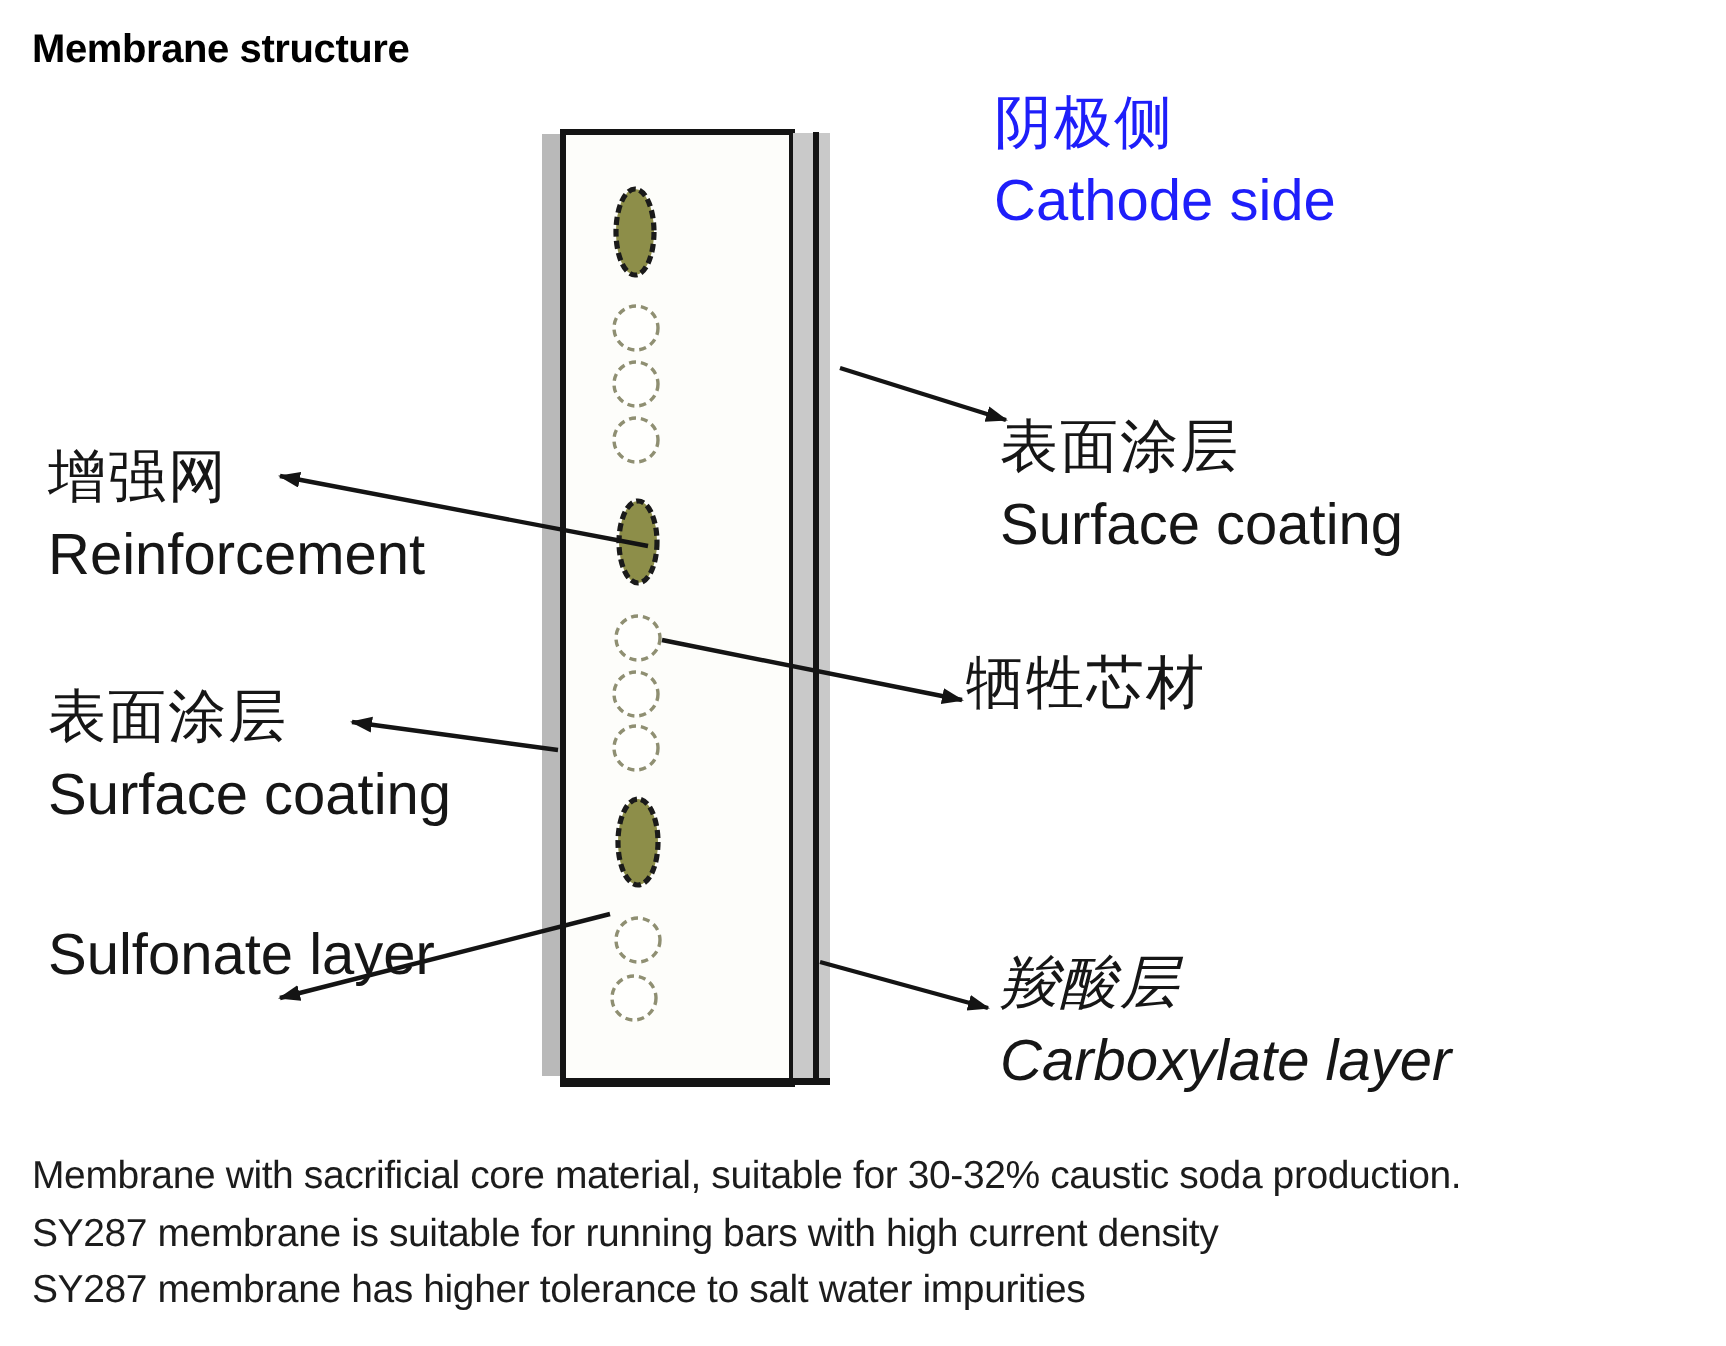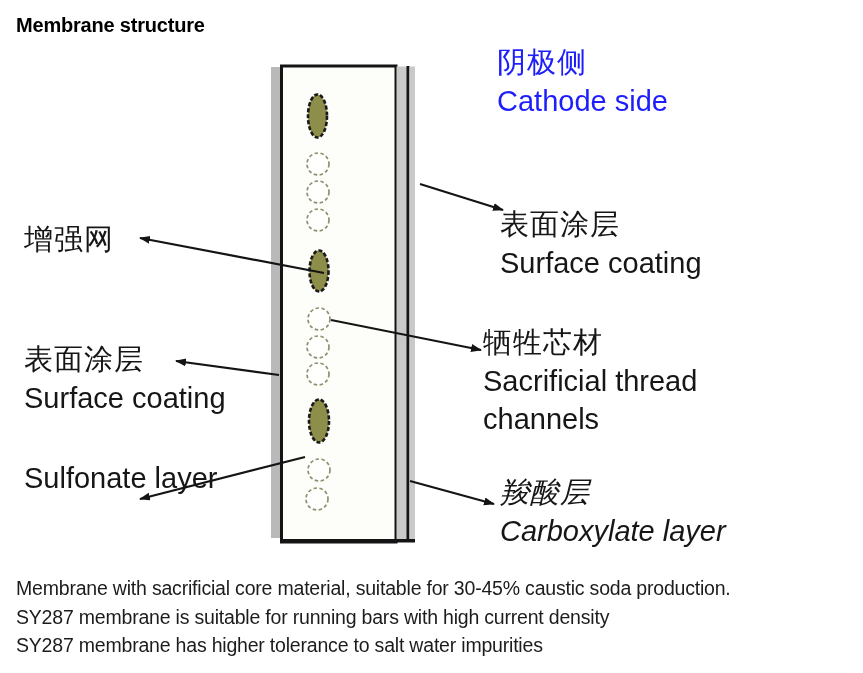--- a/index.html
+++ b/index.html
@@ -85,45 +85,45 @@
   <div class="abs title">Membrane structure</div>
 
 
   <div class="abs lbl accent cathode">
     <div class="zh">阴极侧</div>
     <div class="en">Cathode side</div>
   </div>
 
   <div class="abs lbl reinforcement">
     <div class="zh">增强网</div>
+    <div class="en">Reinforcement</div>
   </div>
 
   <div class="abs lbl surface-left">
     <div class="zh">表面涂层</div>
     <div class="en">Surface coating</div>
   </div>
 
   <div class="abs lbl sulfonate">
     <div class="en">Sulfonate layer</div>
   </div>
 
   <div class="abs lbl surface-right">
     <div class="zh">表面涂层</div>
     <div class="en">Surface coating</div>
   </div>
 
   <div class="abs lbl sacrificial">
     <div class="zh">牺牲芯材</div>
-    <div class="en">Sacrificial thread channels</div>
   </div>
 
   <div class="abs lbl carboxylate">
     <div class="zh">羧酸层</div>
     <div class="en">Carboxylate layer</div>
   </div>
 
   <div class="abs footer">
-    <div>Membrane with sacrificial core material, suitable for 30-45% caustic soda production.</div>
+    <div>Membrane with sacrificial core material, suitable for 30-32% caustic soda production.</div>
     <div>SY287 membrane is suitable for running bars with high current density</div>
     <div>SY287 membrane has higher tolerance to salt water impurities</div>
   </div>
 
 </div>
 
 </body></html>

